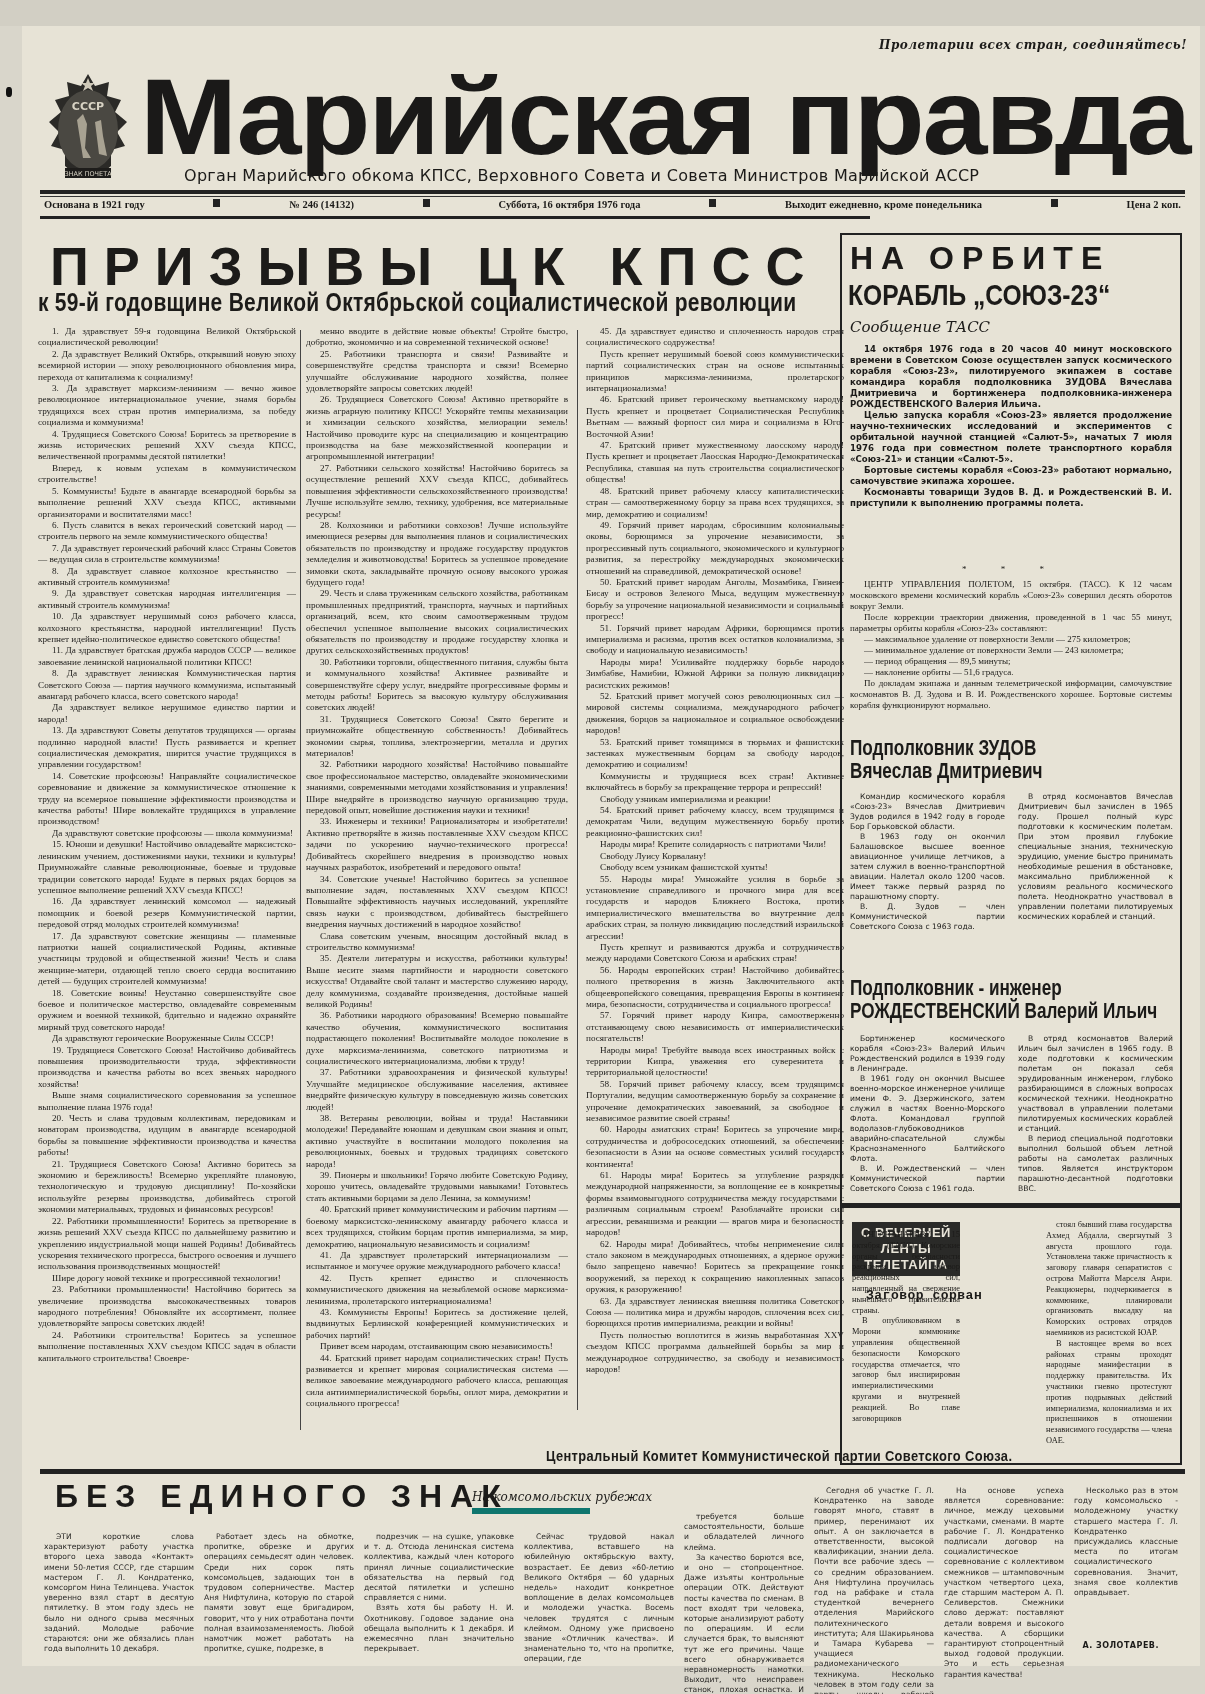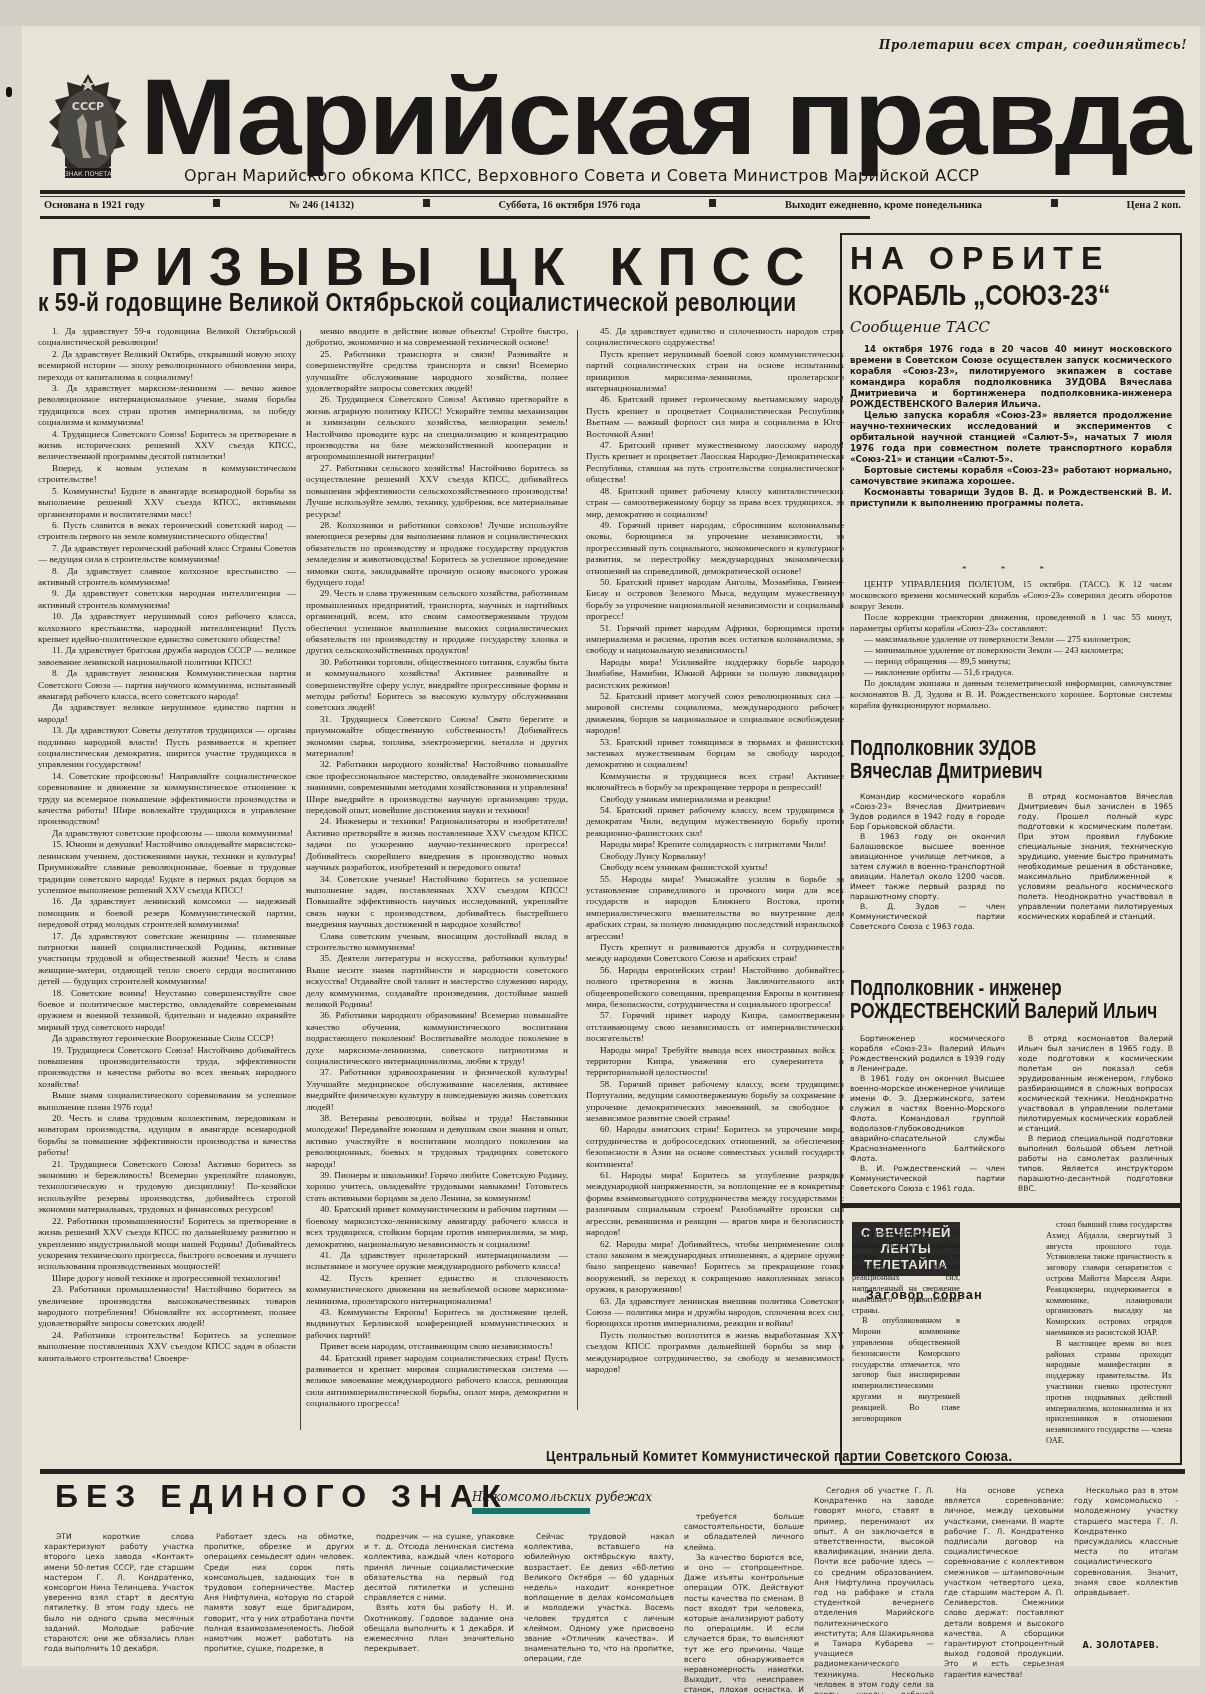--- a/index.html
+++ b/index.html
@@ -126,21 +126,21 @@
 <div class="cols col2">
     <p>менно вводите в действие новые объекты! Стройте быстро, добротно, экономично и на современной технической основе!</p>
     <p>25. Работники транспорта и связи! Развивайте и совершенствуйте средства транспорта и связи! Всемерно улучшайте обслуживание народного хозяйства, полнее удовлетворяйте запросы советских людей!</p>
     <p>26. Трудящиеся Советского Союза! Активно претворяйте в жизнь аграрную политику КПСС! Ускоряйте темпы механизации и химизации сельского хозяйства, мелиорации земель! Настойчиво проводите курс на специализацию и концентрацию производства на базе межхозяйственной кооперации и агропромышленной интеграции!</p>
     <p>27. Работники сельского хозяйства! Настойчиво боритесь за осуществление решений XXV съезда КПСС, добивайтесь повышения эффективности сельскохозяйственного производства! Лучше используйте землю, технику, удобрения, все материальные ресурсы!</p>
     <p>28. Колхозники и работники совхозов! Лучше используйте имеющиеся резервы для выполнения планов и социалистических обязательств по производству и продаже государству продуктов земледелия и животноводства! Боритесь за успешное проведение зимовки скота, закладывайте прочную основу высокого урожая будущего года!</p>
     <p>29. Честь и слава труженикам сельского хозяйства, работникам промышленных предприятий, транспорта, научных и партийных организаций, всем, кто своим самоотверженным трудом обеспечил успешное выполнение высоких социалистических обязательств по производству и продаже государству хлопка и других сельскохозяйственных продуктов!</p>
     <p>30. Работники торговли, общественного питания, службы быта и коммунального хозяйства! Активнее развивайте и совершенствуйте сферу услуг, внедряйте прогрессивные формы и методы работы! Боритесь за высокую культуру обслуживания советских людей!</p>
     <p>31. Трудящиеся Советского Союза! Свято берегите и приумножайте общественную собственность! Добивайтесь экономии сырья, топлива, электроэнергии, металла и других материалов!</p>
     <p>32. Работники народного хозяйства! Настойчиво повышайте свое профессиональное мастерство, овладевайте экономическими знаниями, современными методами хозяйствования и управления! Шире внедряйте в производство научную организацию труда, передовой опыт, новейшие достижения науки и техники!</p>
-    <p>24. Инженеры и техники! Рационализаторы и изобретатели! Активно претворяйте в жизнь поставленные XXV съездом КПСС задачи по ускорению научно-технического прогресса! Добивайтесь скорейшего внедрения в производство новых научных разработок, изобретений и передового опыта!</p>
+    <p>33. Инженеры и техники! Рационализаторы и изобретатели! Активно претворяйте в жизнь поставленные XXV съездом КПСС задачи по ускорению научно-технического прогресса! Добивайтесь скорейшего внедрения в производство новых научных разработок, изобретений и передового опыта!</p>
     <p>34. Советские ученые! Настойчиво боритесь за успешное выполнение задач, поставленных XXV съездом КПСС! Повышайте эффективность научных исследований, укрепляйте связь науки с производством, добивайтесь быстрейшего внедрения научных достижений в народное хозяйство!</p>
     <p>Слава советским ученым, вносящим достойный вклад в строительство коммунизма!</p>
     <p>35. Деятели литературы и искусства, работники культуры! Выше несите знамя партийности и народности советского искусства! Отдавайте свой талант и мастерство служению народу, делу коммунизма, создавайте произведения, достойные нашей великой Родины!</p>
     <p>36. Работники народного образования! Всемерно повышайте качество обучения, коммунистического воспитания подрастающего поколения! Воспитывайте молодое поколение в духе марксизма-ленинизма, советского патриотизма и социалистического интернационализма, любви к труду!</p>
     <p>37. Работники здравоохранения и физической культуры! Улучшайте медицинское обслуживание населения, активнее внедряйте физическую культуру в повседневную жизнь советских людей!</p>
     <p>38. Ветераны революции, войны и труда! Наставники молодежи! Передавайте юношам и девушкам свои знания и опыт, активно участвуйте в воспитании молодого поколения на революционных, боевых и трудовых традициях советского народа!</p>
     <p>39. Пионеры и школьники! Горячо любите Советскую Родину, хорошо учитесь, овладевайте трудовыми навыками! Готовьтесь стать активными борцами за дело Ленина, за коммунизм!</p>
     <p>40. Братский привет коммунистическим и рабочим партиям — боевому марксистско-ленинскому авангарду рабочего класса и всех трудящихся, стойким борцам против империализма, за мир, демократию, национальную независимость и социализм!</p>
     <p>41. Да здравствует пролетарский интернационализм — испытанное и могучее оружие международного рабочего класса!</p>
     <p>42. Пусть крепнет единство и сплоченность коммунистического движения на незыблемой основе марксизма-ленинизма, пролетарского интернационализма!</p>

